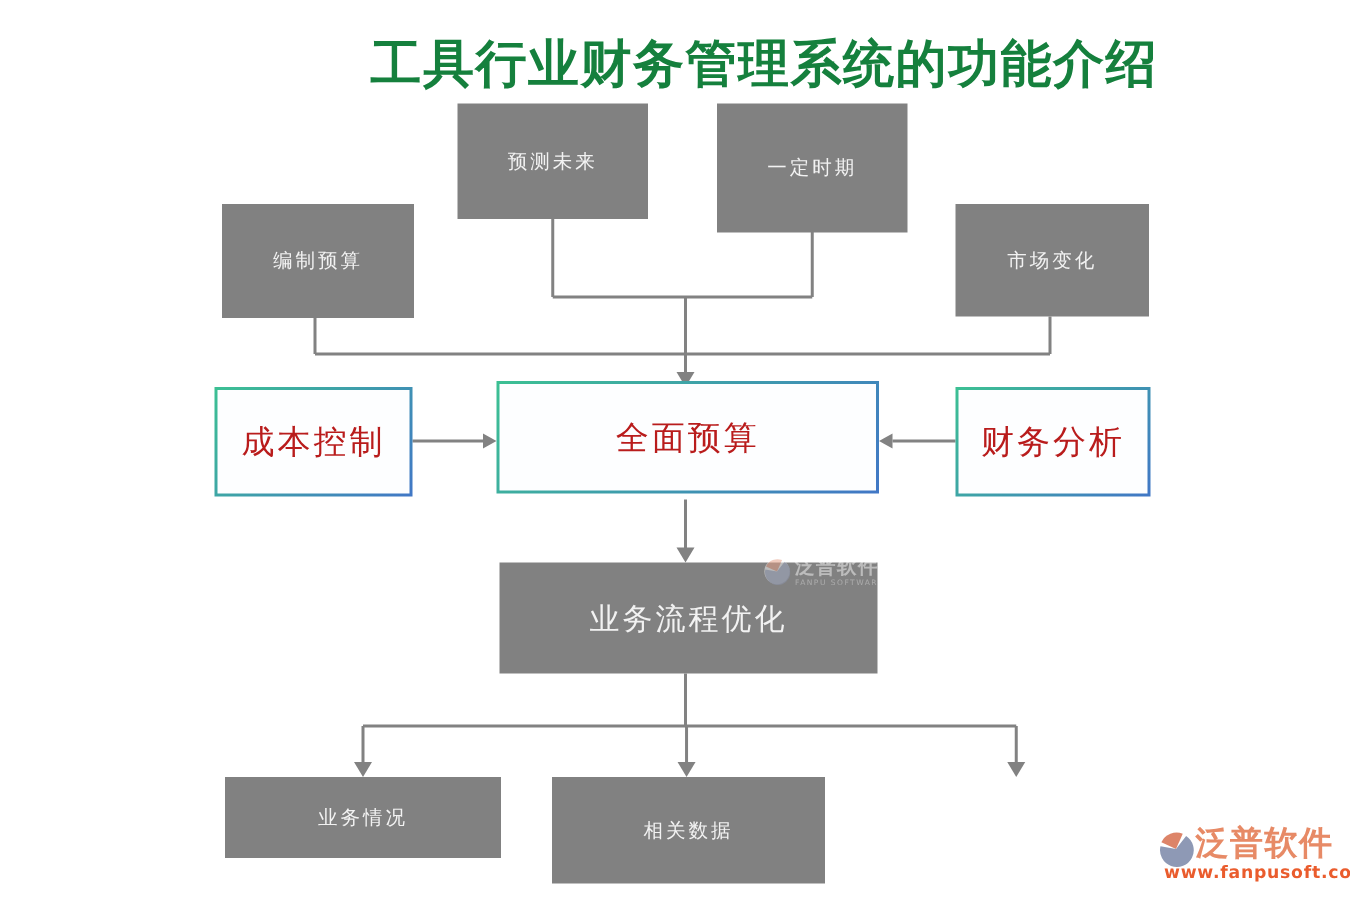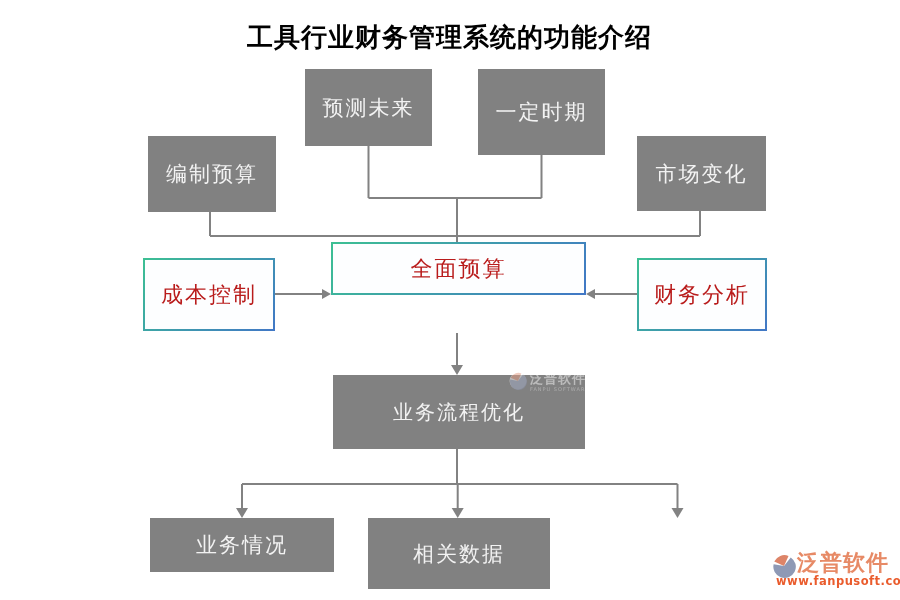--- a/index.html
+++ b/index.html
@@ -3,26 +3,26 @@
 <meta charset="utf-8">
 <style>
   html,body{margin:0;padding:0;background:#ffffff;}
   #canvas{
     position:relative;width:900px;height:600px;background:#ffffff;
     overflow:hidden;font-family:"DejaVu Serif","Liberation Serif",serif;
   }
   #connectors{position:absolute;left:0;top:0;width:900px;height:600px;}
   .page-title{
     position:absolute;left:247px;top:20px;white-space:nowrap;
-    font-size:26px;font-weight:700;letter-spacing:1px;color:#000000;
+    font-size:34px;font-weight:700;letter-spacing:1px;color:#15803d;
   }
   .gray-box{
     position:absolute;background:#818181;color:#f2f2f2;
     display:flex;align-items:center;justify-content:center;
-    font-size:21px;letter-spacing:2px;
+    font-size:13px;letter-spacing:2px;
   }
   .outline-box{
     position:absolute;background:linear-gradient(135deg,#3cc093,#4177c6);
     padding:2px;box-sizing:border-box;
   }
   .outline-inner{
     width:100%;height:100%;background:#fdfeff;color:#b91c1c;
     display:flex;align-items:center;justify-content:center;
     font-size:22px;letter-spacing:2px;box-sizing:border-box;
   }
@@ -81,21 +81,21 @@
   </div>
   <div class="gray-box" style="left:637px;top:136px;width:129px;height:75px;">
     <span>市场变化</span>
   </div>
 
   <div class="outline-box" style="left:143px;top:258px;width:132px;height:73px;">
     <div class="outline-inner">
       <span>成本控制</span>
     </div>
   </div>
-  <div class="outline-box" style="left:331px;top:242px;width:255px;height:53px;">
+  <div class="outline-box" style="left:331px;top:254px;width:255px;height:75px;">
     <div class="outline-inner">
       <span>全面预算</span>
     </div>
   </div>
   <div class="outline-box" style="left:637px;top:258px;width:130px;height:73px;">
     <div class="outline-inner">
       <span>财务分析</span>
     </div>
   </div>
 

